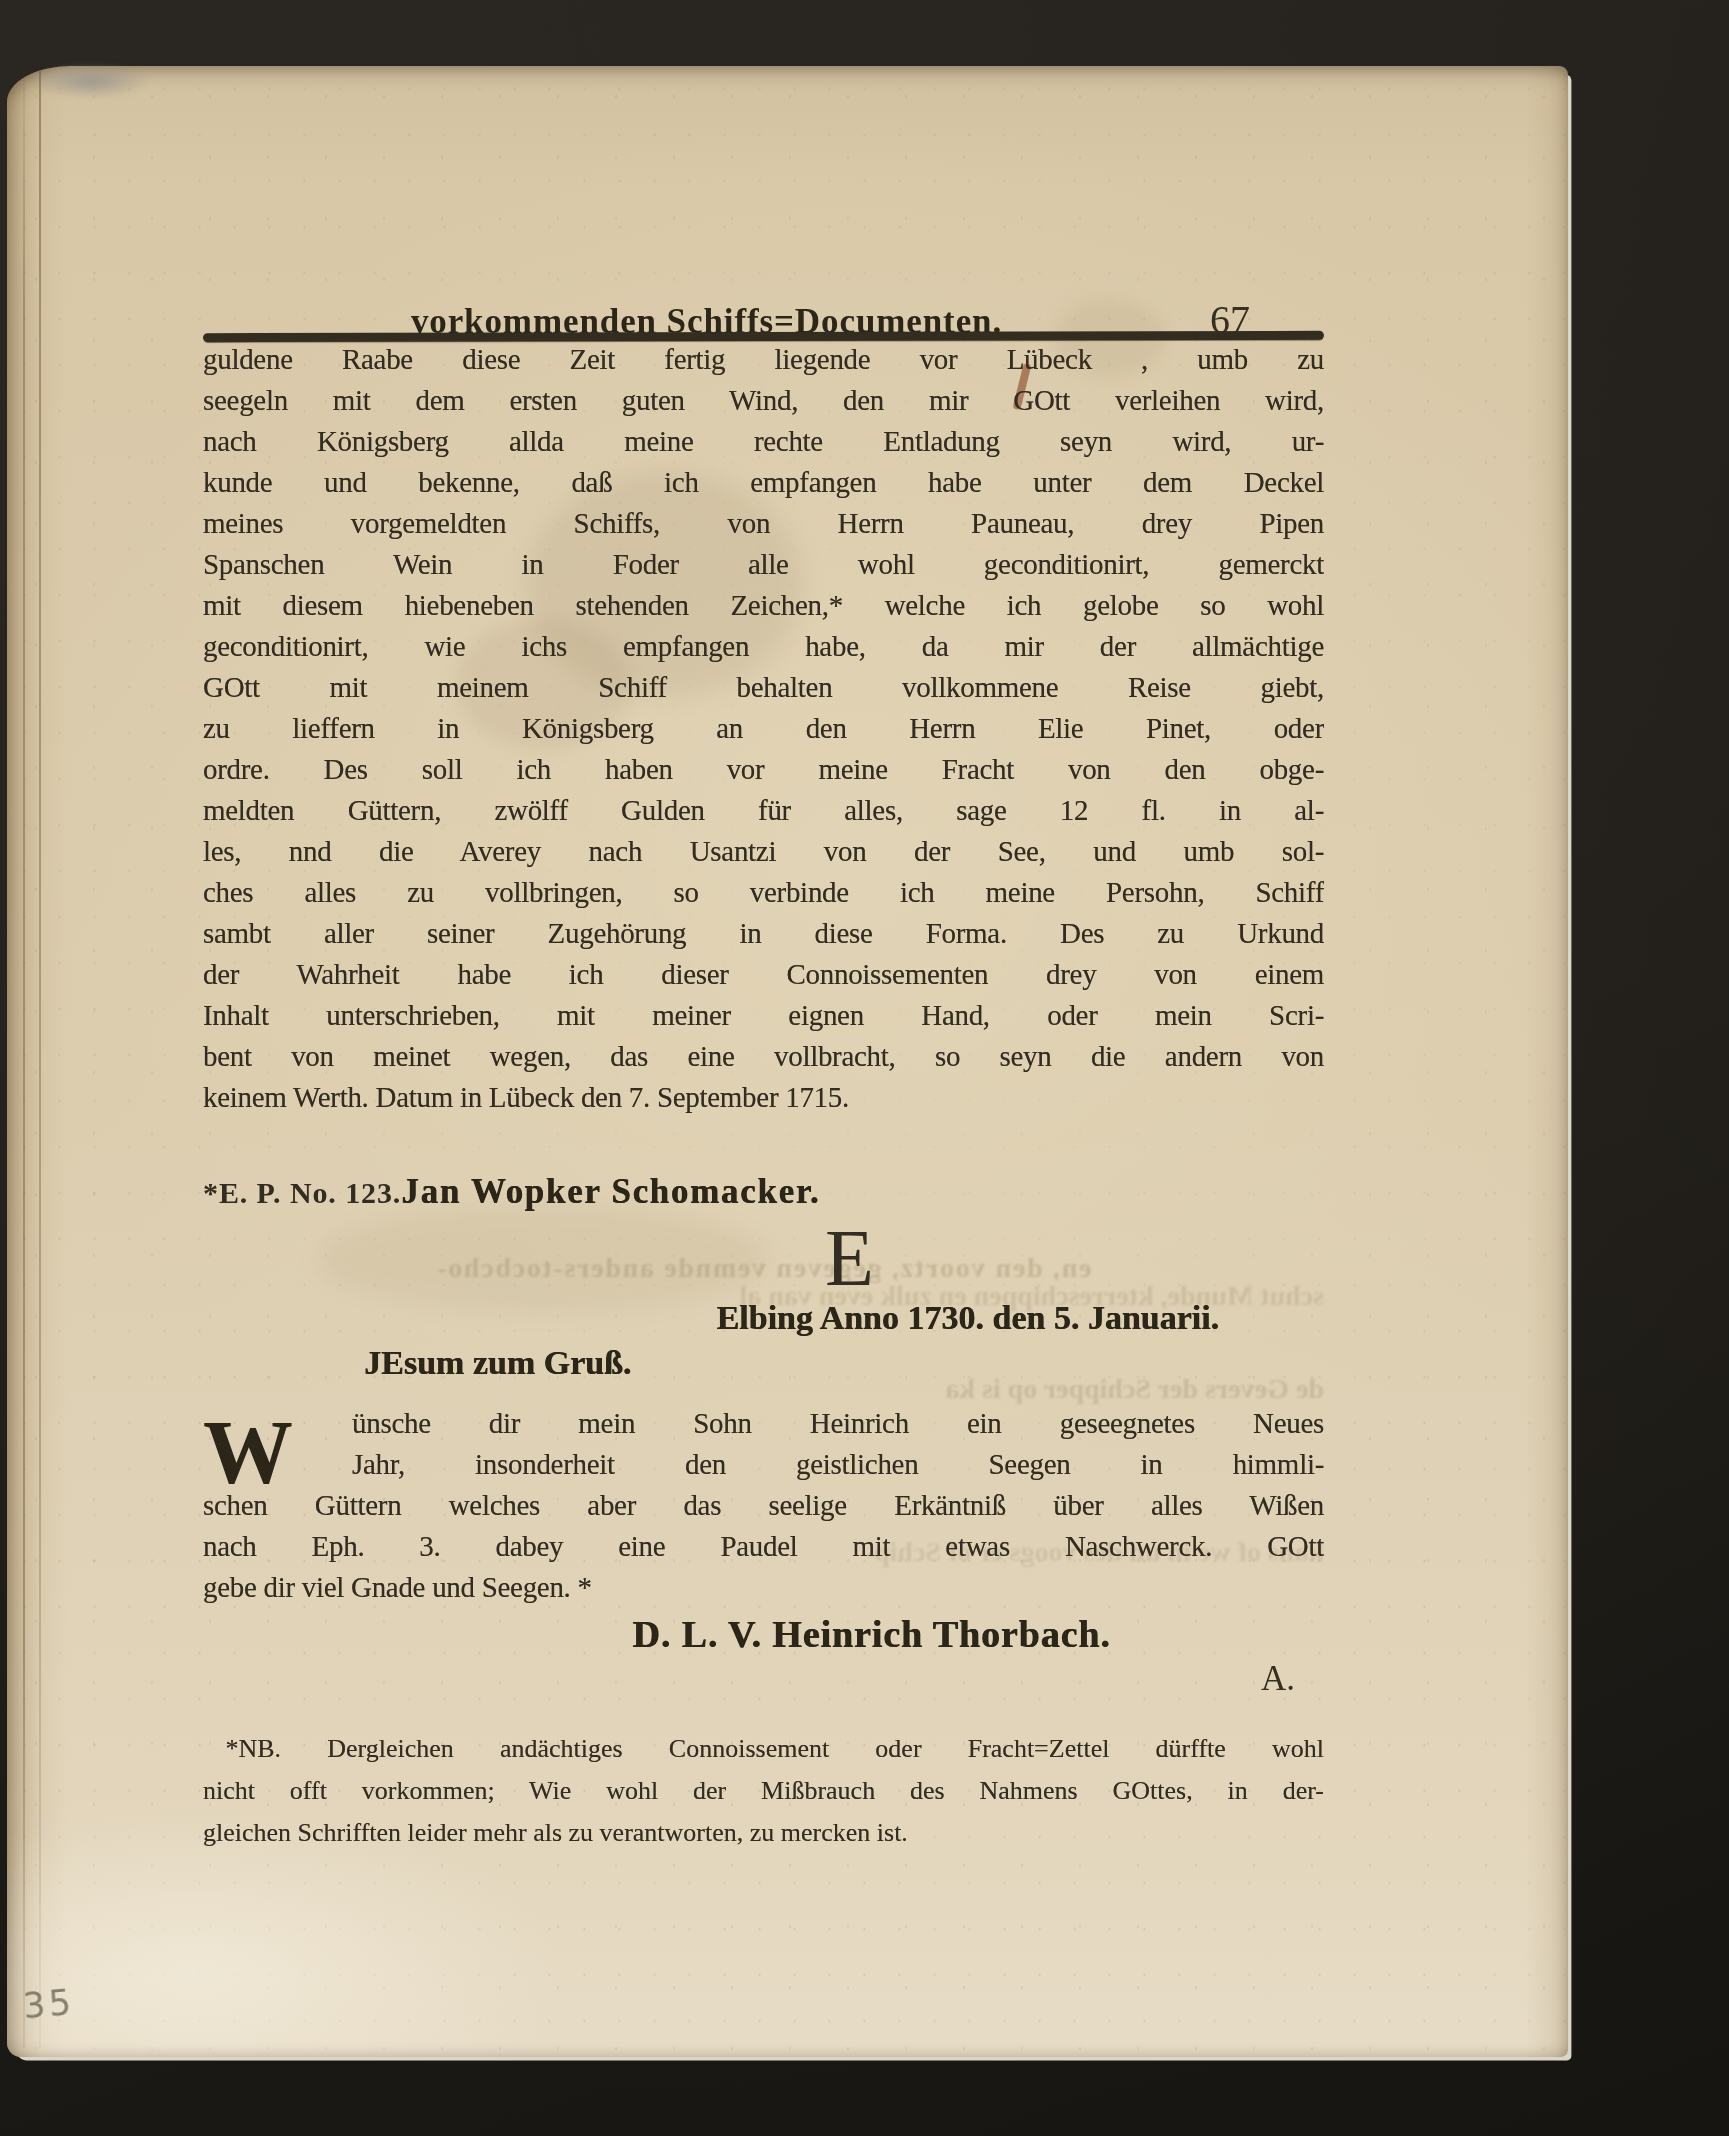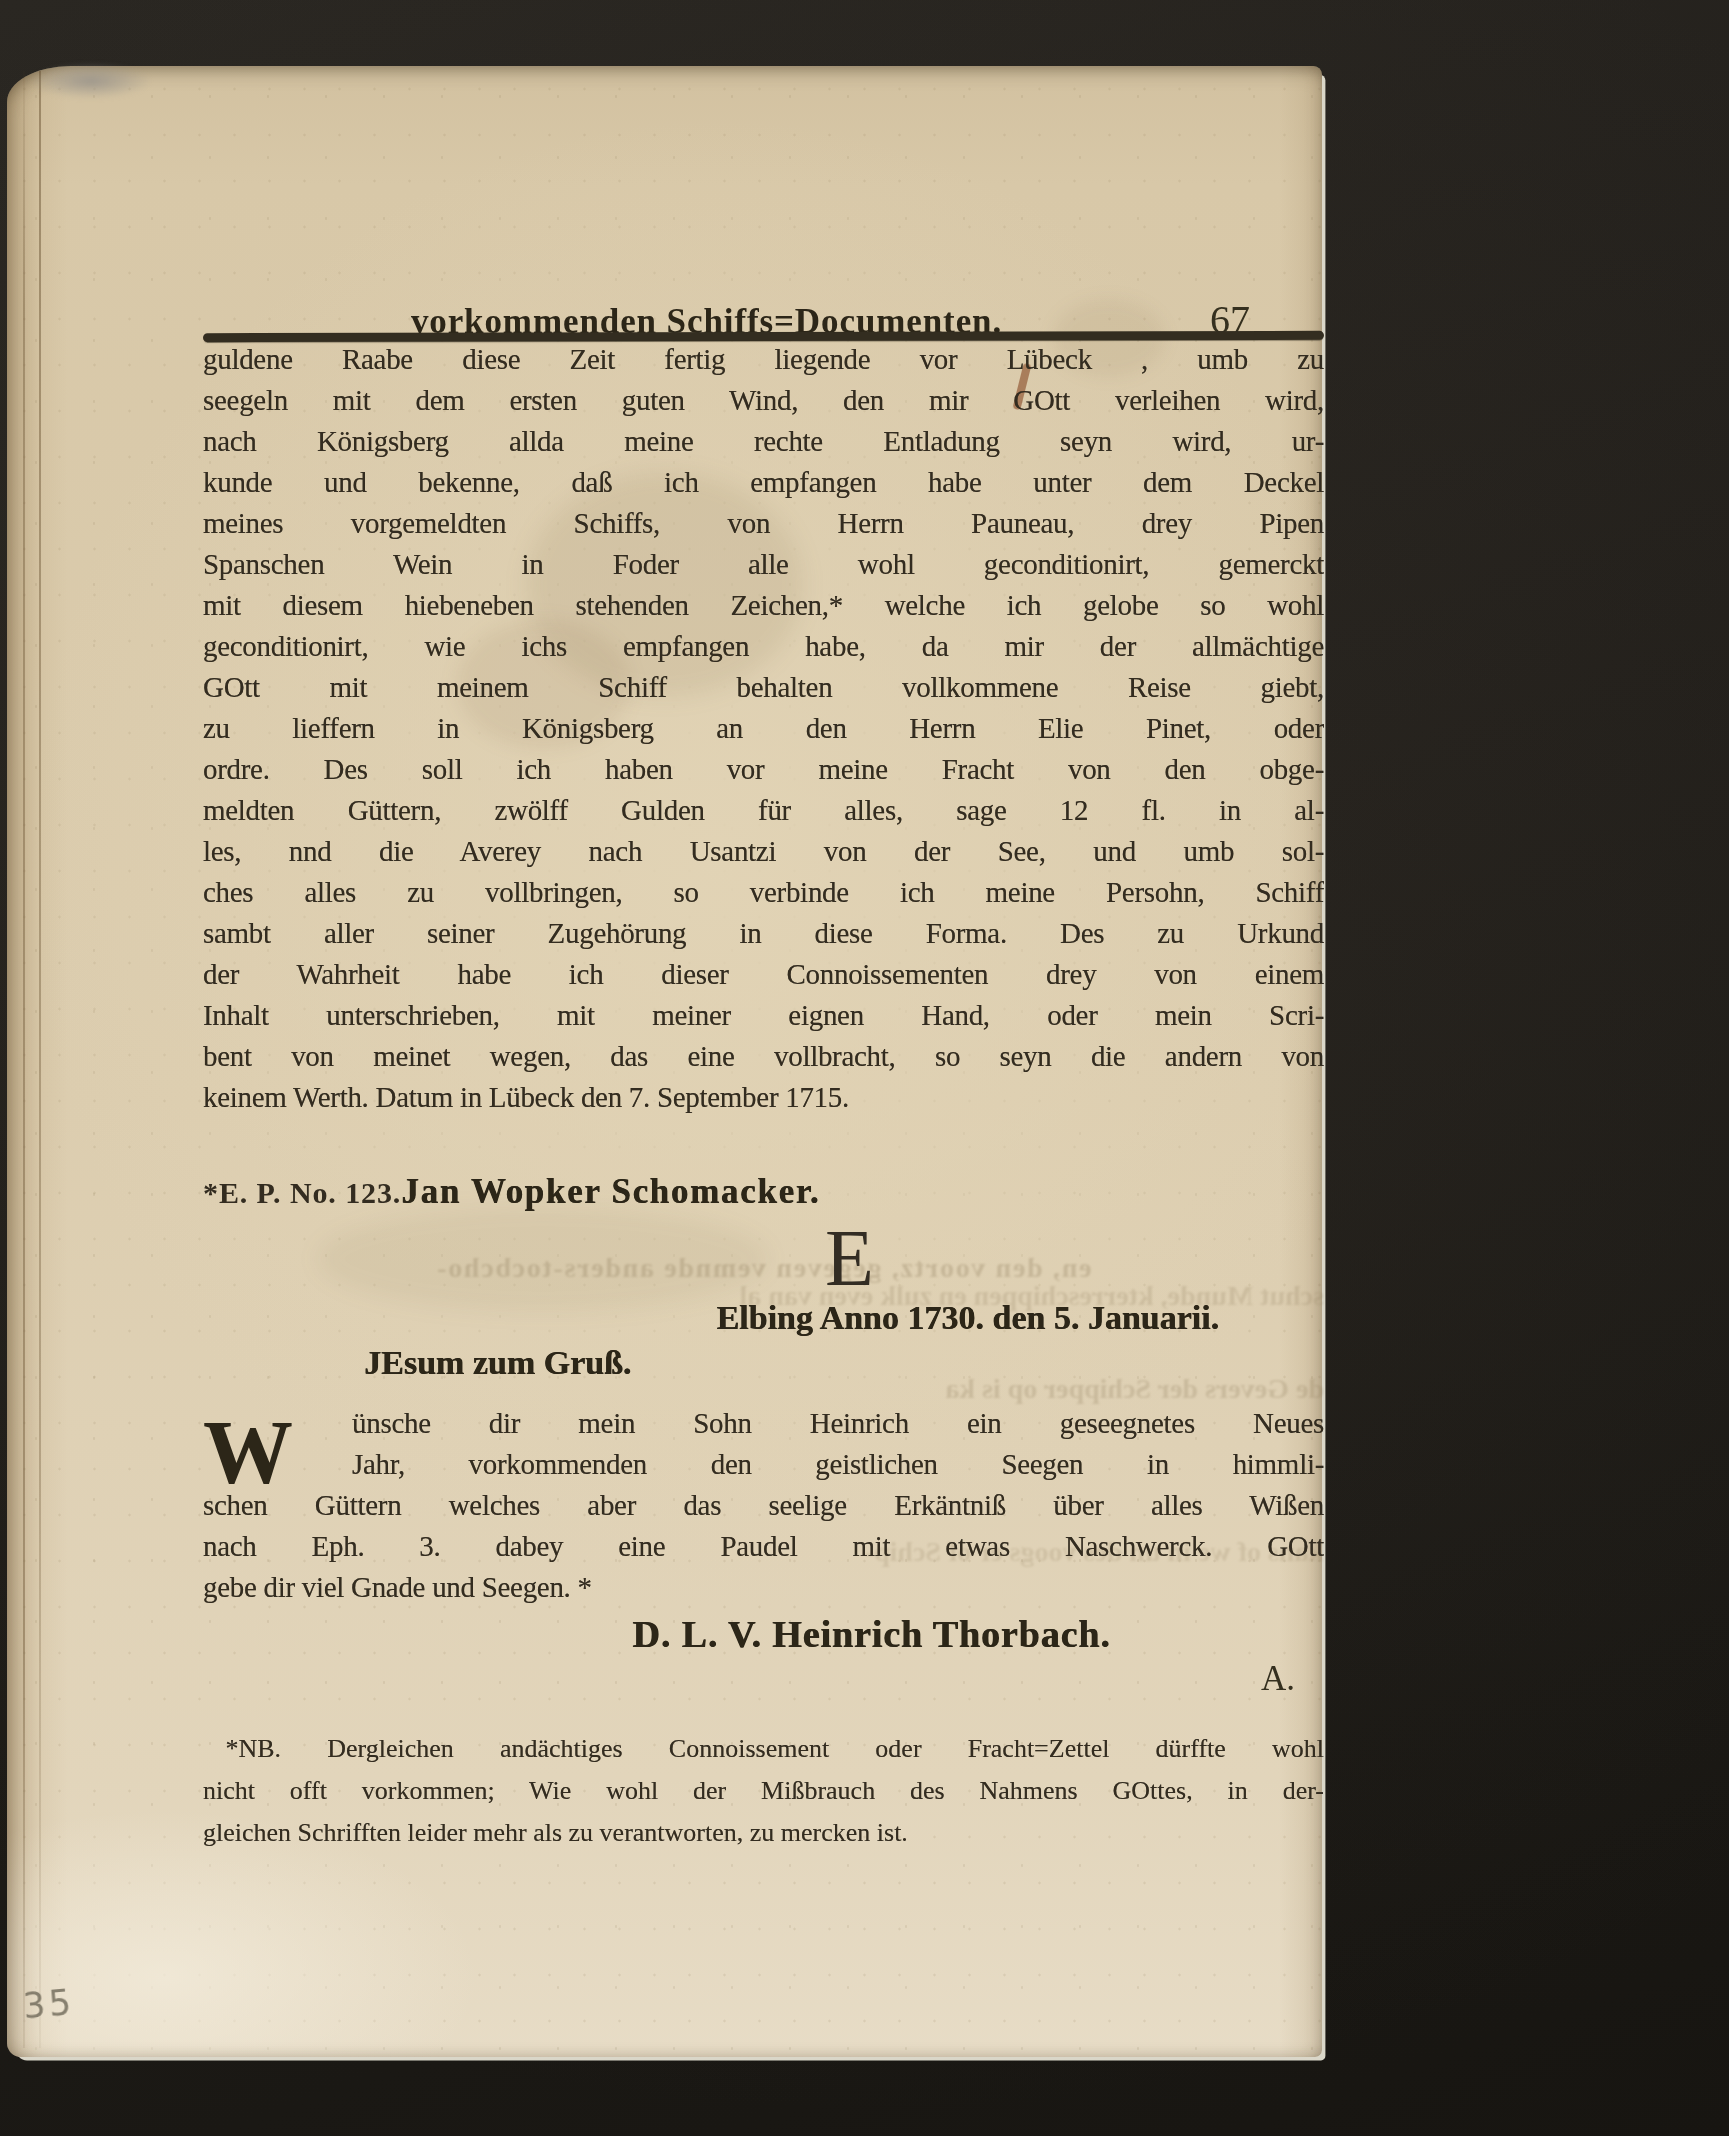--- a/index.html
+++ b/index.html
@@ -7,21 +7,21 @@
     position:relative;
     width:1729px;height:2137px;
     overflow:hidden;
     background:
       radial-gradient(140% 90% at 50% 45%, rgba(70,64,54,.25), rgba(0,0,0,0) 60%),
       linear-gradient(160deg,#2a2722 0%, #211e1a 45%, #1a1814 80%, #171511 100%);
     font-family:"Liberation Serif","DejaVu Serif",serif;
   }
   
   .page{
-    position:absolute;left:7px;top:66px;width:1315px;height:1991px;
+    position:absolute;left:7px;top:66px;width:1561px;height:1991px;
     background-color:#d9c9a9;
     background-image:
       radial-gradient(34% 12% at 12% 96%, rgba(243,236,220,.75), rgba(243,236,220,0) 70%),
       radial-gradient(70% 50% at 54% 40%, rgba(226,212,182,.9), rgba(226,212,182,0) 75%),
       radial-gradient(rgba(146,126,88,.16) 0.9px, rgba(0,0,0,0) 1.3px),
       radial-gradient(rgba(120,100,64,.12) 1px, rgba(0,0,0,0) 1.5px),
       linear-gradient(to right, rgba(171,144,100,.38), rgba(171,144,100,.10) 36px, rgba(171,144,100,0) 61px),
       linear-gradient(to left, rgba(150,125,85,.20), rgba(150,125,85,0) 43px),
       linear-gradient(to bottom,#d2c1a0 0%,#d8c8a8 6%,#dccdaf 52%,#e2d5bb 86%,#e7dcc6 100%);
     background-size:auto,auto,35px 46px,58px 61px,auto,auto,auto;
@@ -143,21 +143,21 @@
       <span class="sig1">Jan Wopker Schomacker.</span>
     </div>
 
     <div class="col e-initial">E</div>
     <div class="col dateline">Elbing Anno 1730. den 5. Januarii.</div>
     <div class="col salutation">JEsum zum Gruß.</div>
 
     <div class="drop-cap">W</div>
     <div class="col para2">
       <span class="bl ind">ünsche dir mein Sohn Heinrich ein geseegnetes Neues</span>
-      <span class="bl ind">Jahr, vorkommenden den geistlichen Seegen in himmli-</span>
+      <span class="bl ind">Jahr, insonderheit den geistlichen Seegen in himmli-</span>
       <span class="bl">schen Güttern welches aber das seelige Erkäntniß über alles Wißen</span>
       <span class="bl">nach Eph. 3. dabey eine Paudel mit etwas Naschwerck. GOtt</span>
       <span class="bl short">gebe dir viel Gnade und Seegen. *</span>
     </div>
 
     <div class="col sig2">D. L. V. Heinrich Thorbach.</div>
     <div class="catchword">A.</div>
 
     <div class="col footnote">
       <span class="fn first">*NB. Dergleichen andächtiges Connoissement oder Fracht=Zettel dürffte wohl</span>

